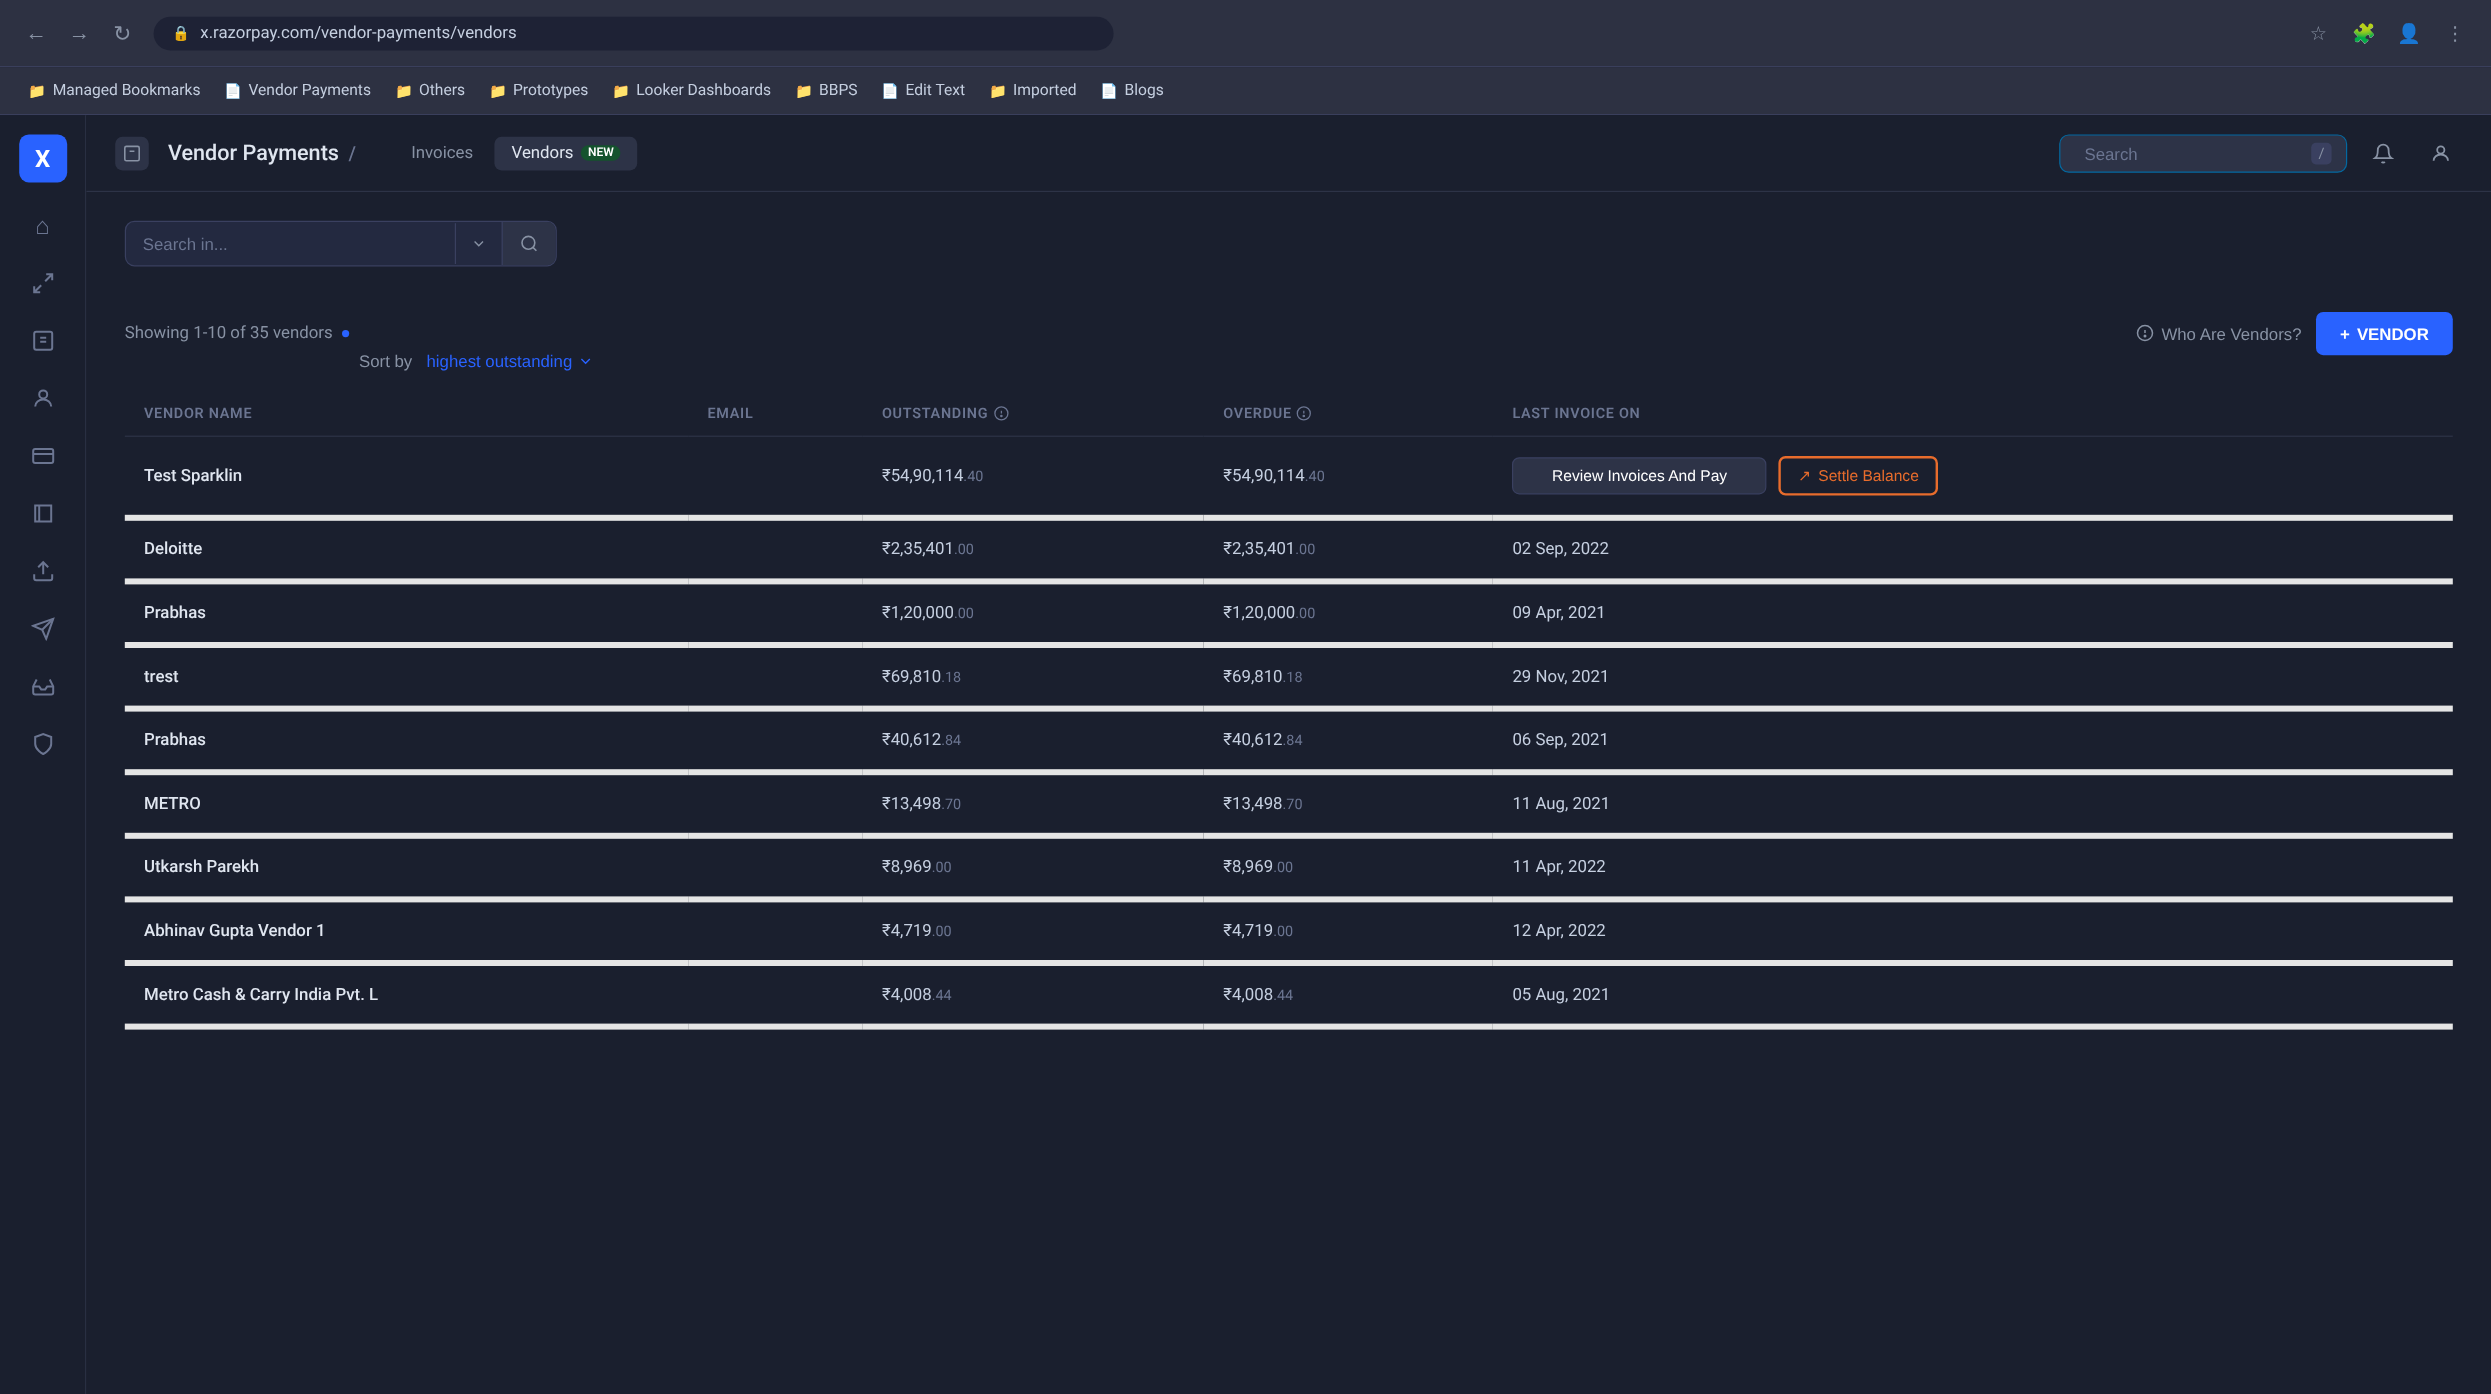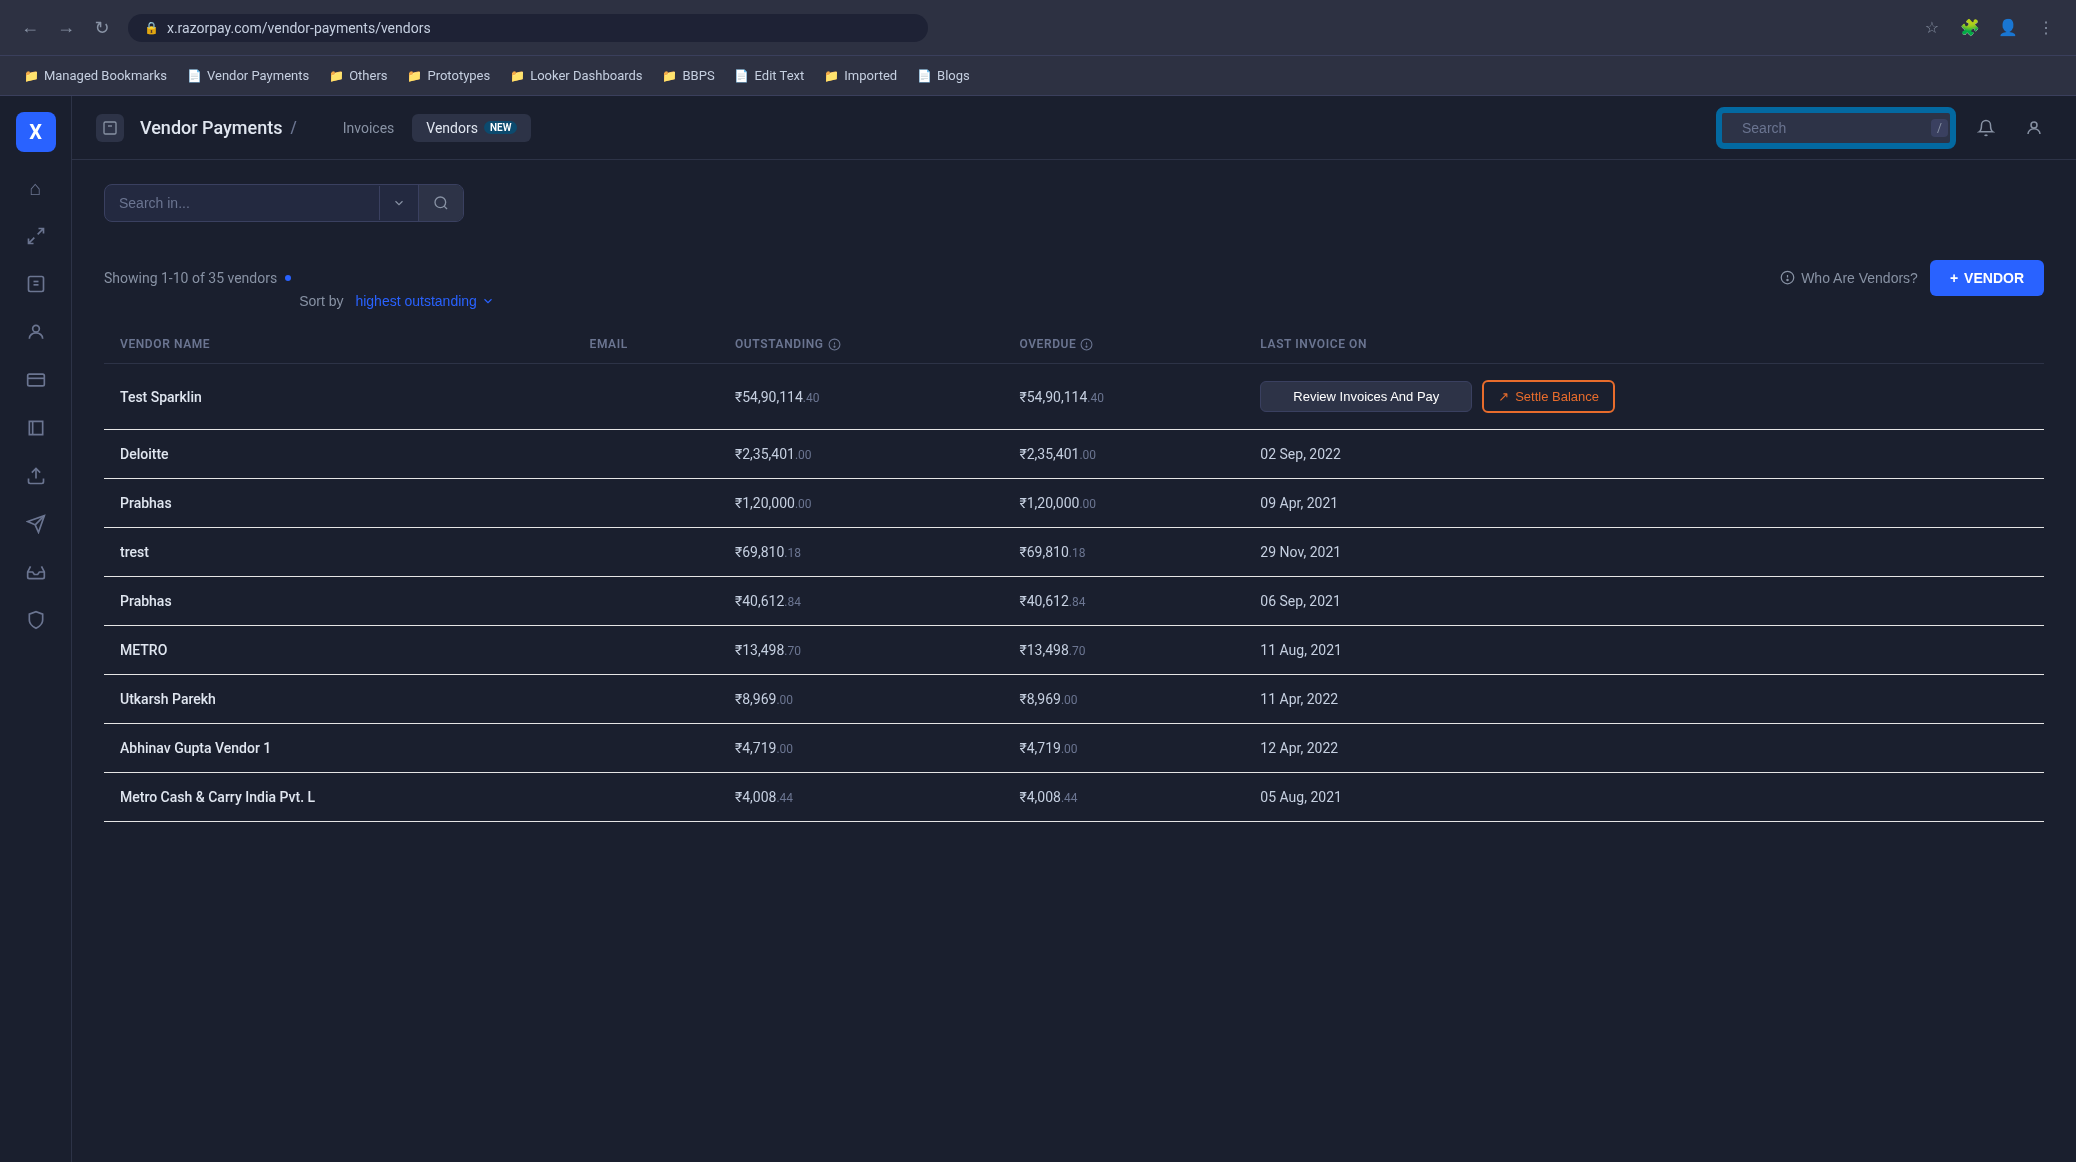--- a/index.html
+++ b/index.html
@@ -179,36 +179,36 @@
       color: #8892a4;
       display: flex;
       align-items: center;
       gap: 6px;
     }
     .nav-tab.active {
       background: #2d3347;
       color: #e0e6f0;
     }
     .new-badge {
-      background: #0c4a6e;
+      background: #14532d;
       color: white;
       font-size: 10px;
       padding: 1px 6px;
       border-radius: 10px;
       font-weight: 600;
     }
     .header-right {
       margin-left: auto;
       display: flex;
       align-items: center;
       gap: 12px;
     }
     .search-bar {
       background: #2d3347;
-      border: 6px solid #0369a1;
+      border: 1px solid #0369a1;
       border-radius: 8px;
       padding: 6px 12px;
       display: flex;
       align-items: center;
       gap: 8px;
       width: 240px;
       cursor: pointer;
     }
     .search-bar input {
       background: transparent;
@@ -357,21 +357,21 @@
       font-weight: 600;
       color: #6b7591;
       letter-spacing: 0.05em;
       text-transform: uppercase;
       border-bottom: 1px solid #2d3347;
     }
     .vendors-table td {
       padding: 16px 16px;
       font-size: 14px;
       color: #c5cfe0;
-      border-bottom: 1px solid #e5e5e5;
+      border-bottom: 5px solid #e5e5e5;
     }
     .vendor-name {
       color: #e0e6f0;
       font-weight: 500;
     }
     .amount-main {
       font-size: 14px;
       color: #c5cfe0;
     }
     .amount-decimal {

